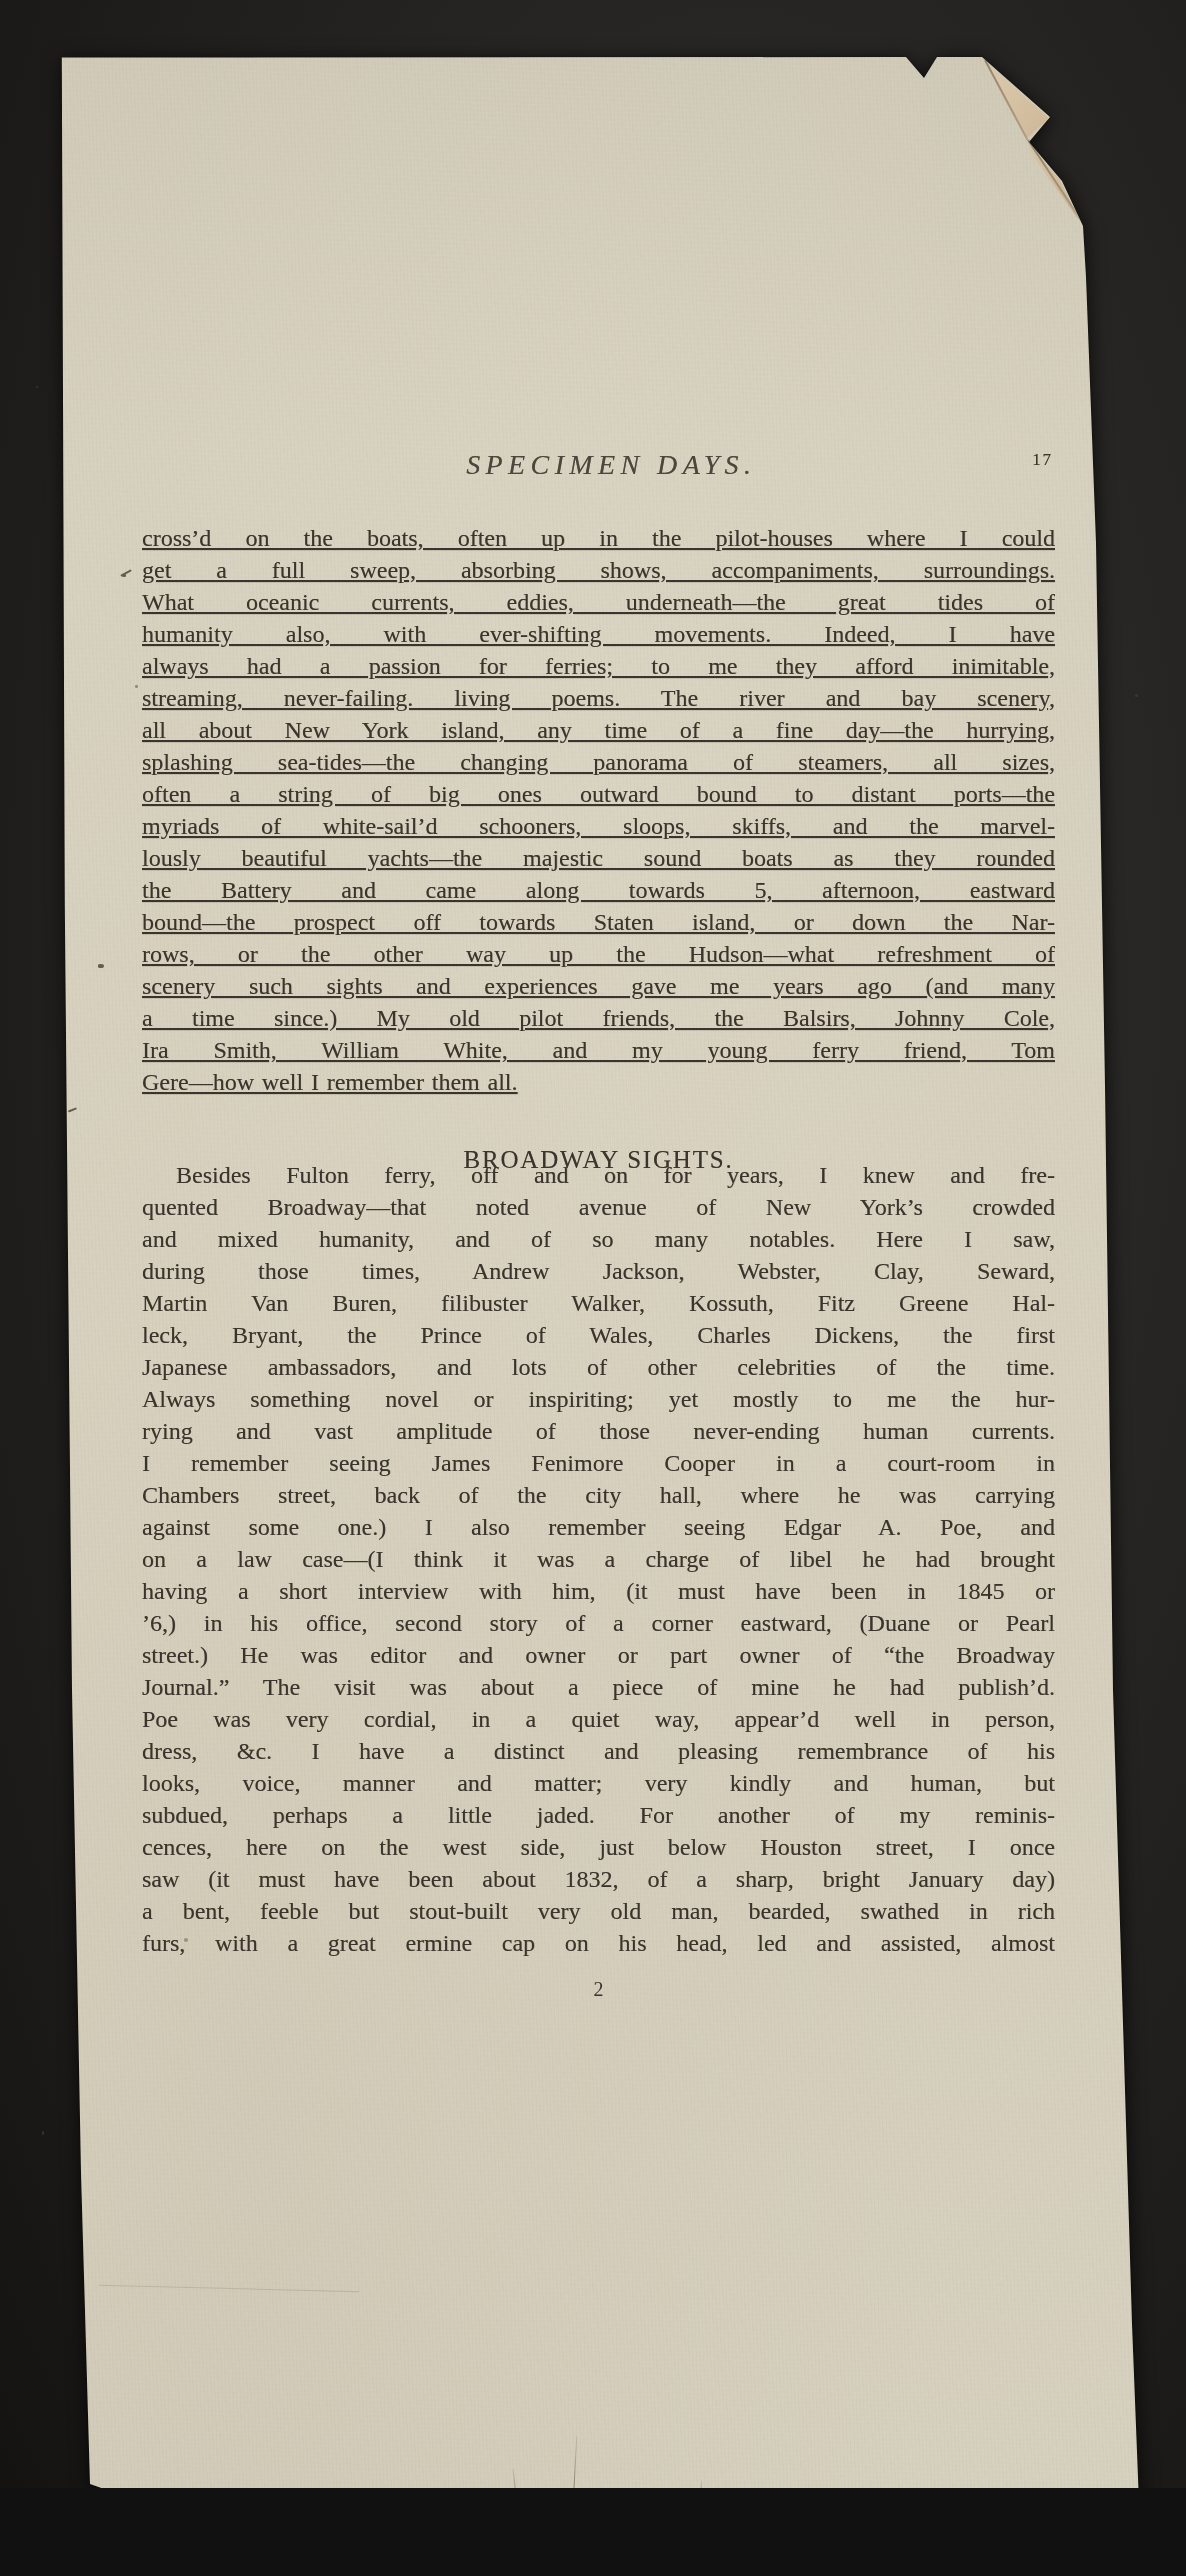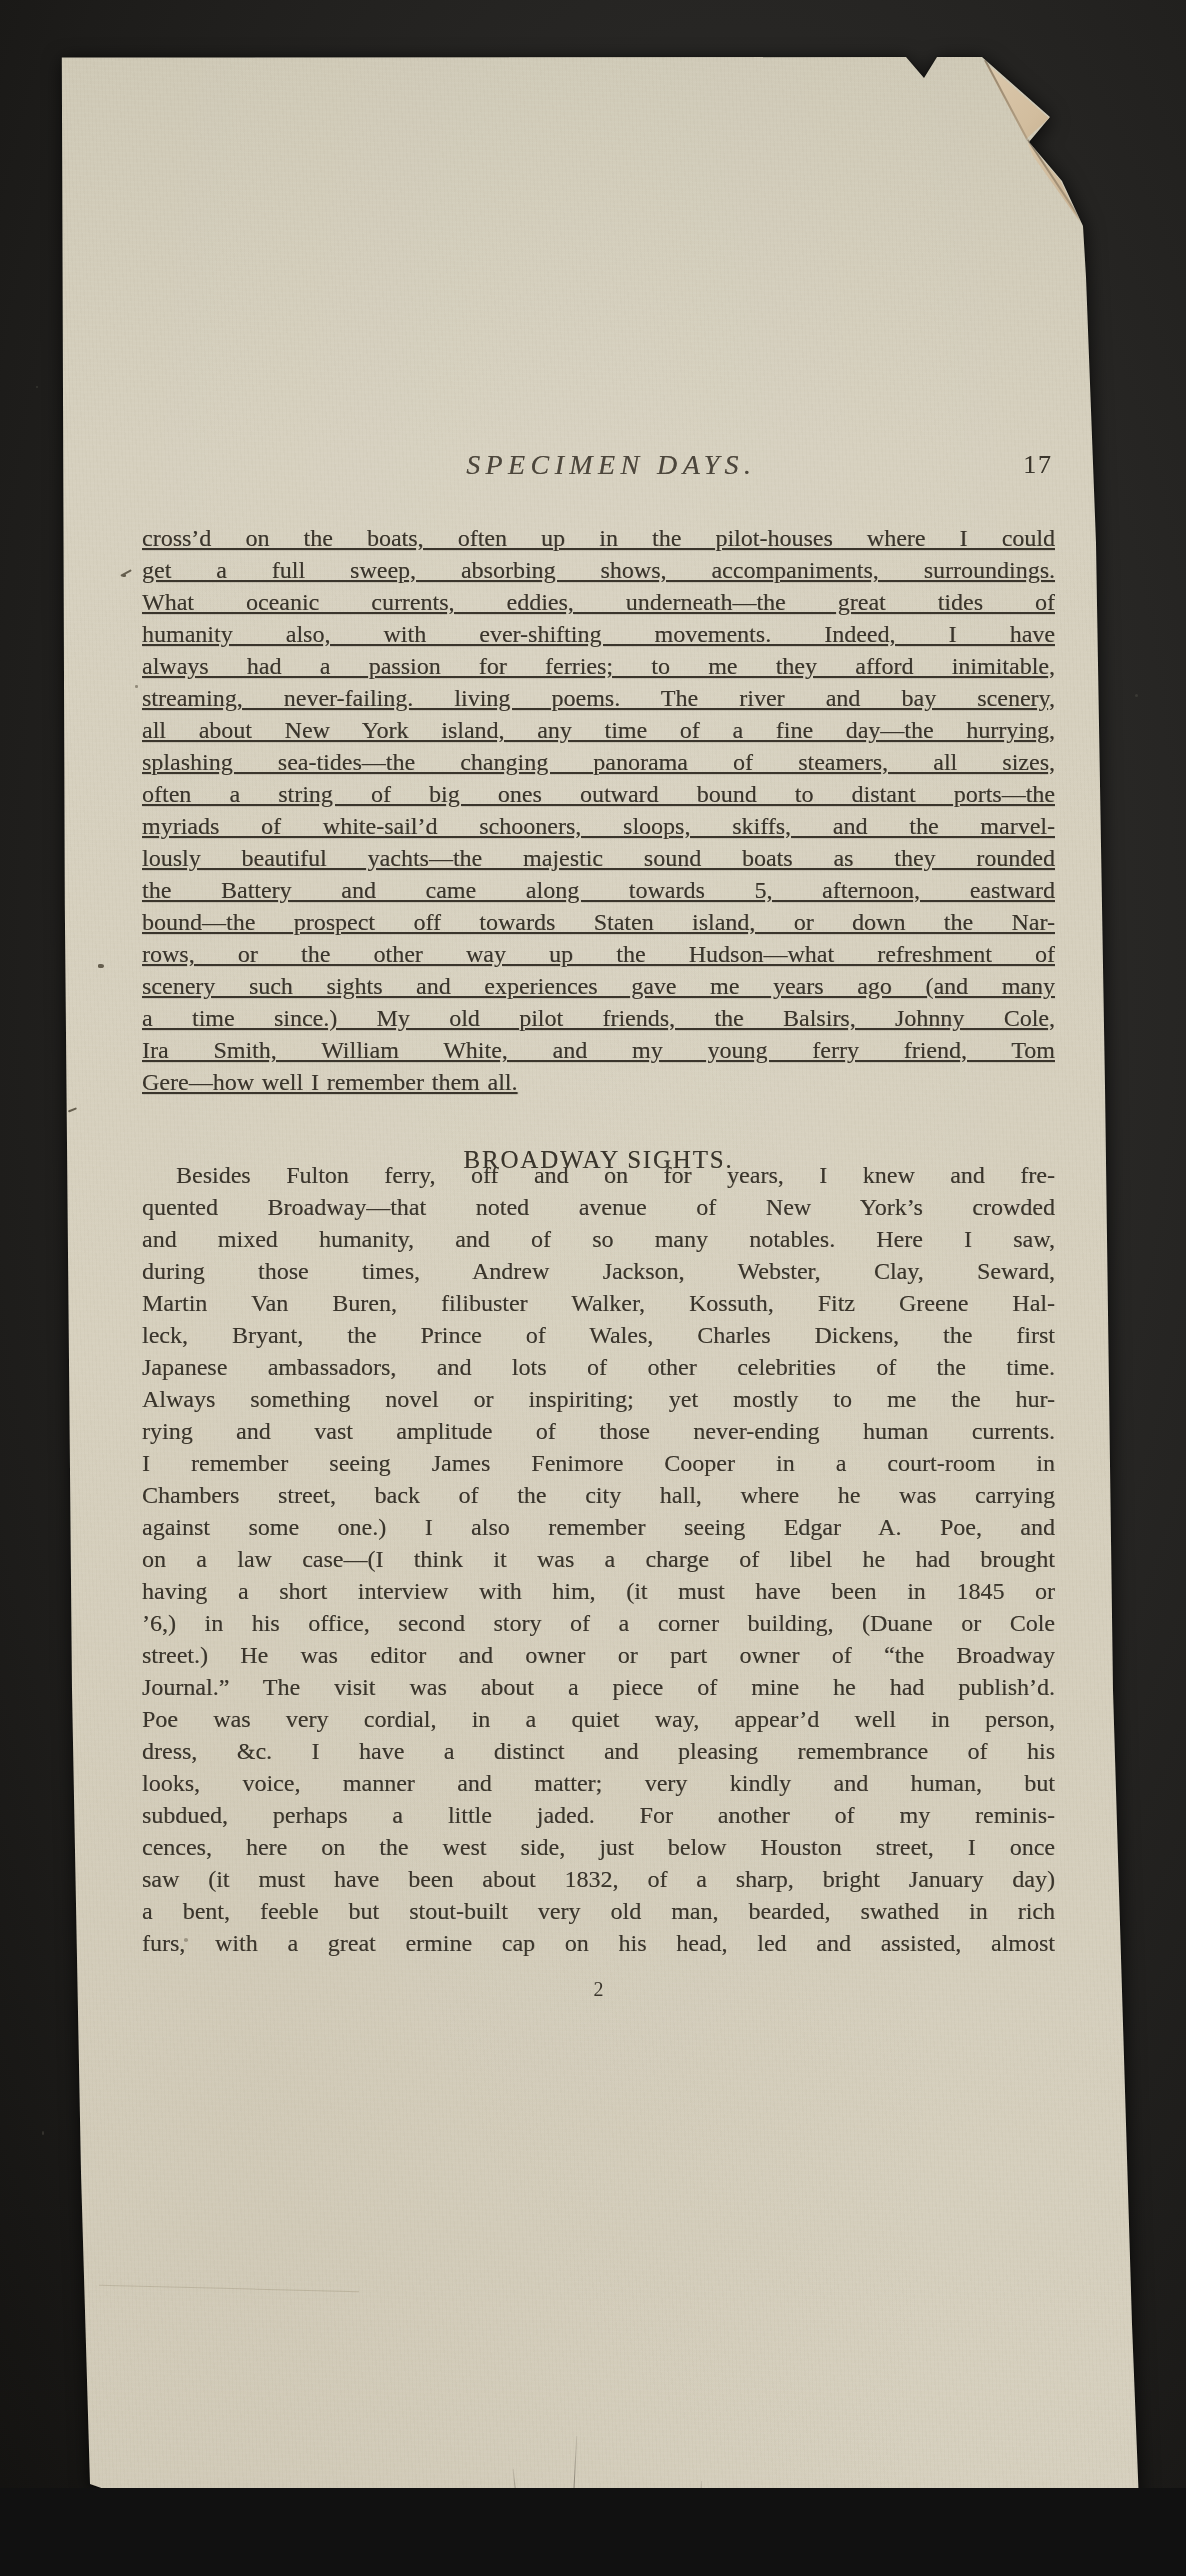--- a/index.html
+++ b/index.html
@@ -95,21 +95,21 @@
     transform: translateX(13.3px);
     font-style: italic;
     font-size: 28px;
     letter-spacing: 5.4px;
     color: var(--ink-light);
     text-shadow: 0 0 0.6px rgba(70,62,48,.5);
   }
   .page-number {
     position: absolute;
     right: 1.2px; top: 1.2px;
-    font-size: 26px;
+    font-size: 17px;
     letter-spacing: 1.8px;
     color: var(--ink);
     text-shadow: 0 0 0.6px rgba(60,54,42,.5);
   }
 
   .bodytext {
     position: absolute;
     left: 85px;
     width: 913px;
     font-size: 24px;
@@ -223,21 +223,21 @@
           <div class="tl">Martin Van Buren, filibuster Walker, Kossuth, Fitz Greene Hal-</div>
           <div class="tl">leck, Bryant, the Prince of Wales, Charles Dickens, the first</div>
           <div class="tl">Japanese ambassadors, and lots of other celebrities of the time.</div>
           <div class="tl">Always something novel or inspiriting; yet mostly to me the hur-</div>
           <div class="tl">rying and vast amplitude of those never-ending human currents.</div>
           <div class="tl">I remember seeing James Fenimore Cooper in a court-room in</div>
           <div class="tl">Chambers street, back of the city hall, where he was carrying</div>
           <div class="tl">against some one.)  I also remember seeing Edgar A. Poe, and</div>
           <div class="tl">on a law case—(I think it was a charge of libel he had brought</div>
           <div class="tl">having a short interview with him, (it must have been in 1845 or</div>
-          <div class="tl">’6,) in his office, second story of a corner building, (Duane or Cole</div>
+          <div class="tl">’6,) in his office, second story of a corner eastward, (Duane or Pearl</div>
           <div class="tl">street.)  He was editor and owner or part owner of “the Broadway</div>
           <div class="tl">Journal.”  The visit was about a piece of mine he had publish’d.</div>
           <div class="tl">Poe was very cordial, in a quiet way, appear’d well in person,</div>
           <div class="tl">dress, &amp;c.  I have a distinct and pleasing remembrance of his</div>
           <div class="tl">looks, voice, manner and matter; very kindly and human, but</div>
           <div class="tl">subdued, perhaps a little jaded.  For another of my reminis-</div>
           <div class="tl">cences, here on the west side, just below Houston street, I once</div>
           <div class="tl">saw (it must have been about 1832, of a sharp, bright January day)</div>
           <div class="tl">a bent, feeble but stout-built very old man, bearded, swathed in rich</div>
           <div class="tl">furs, with a great ermine cap on his head, led and assisted, almost</div>

